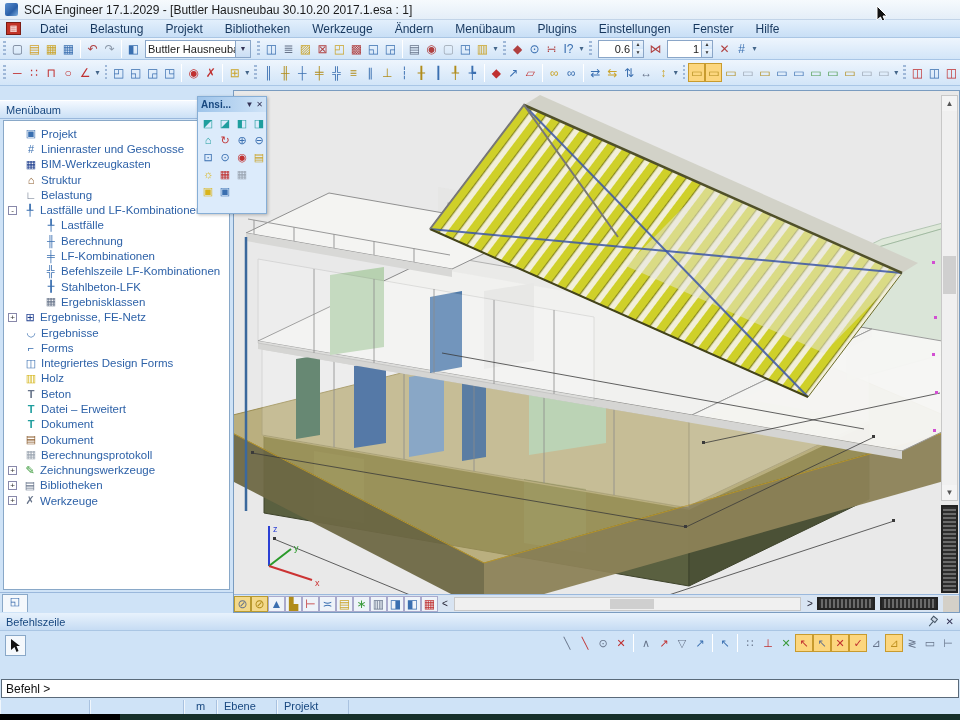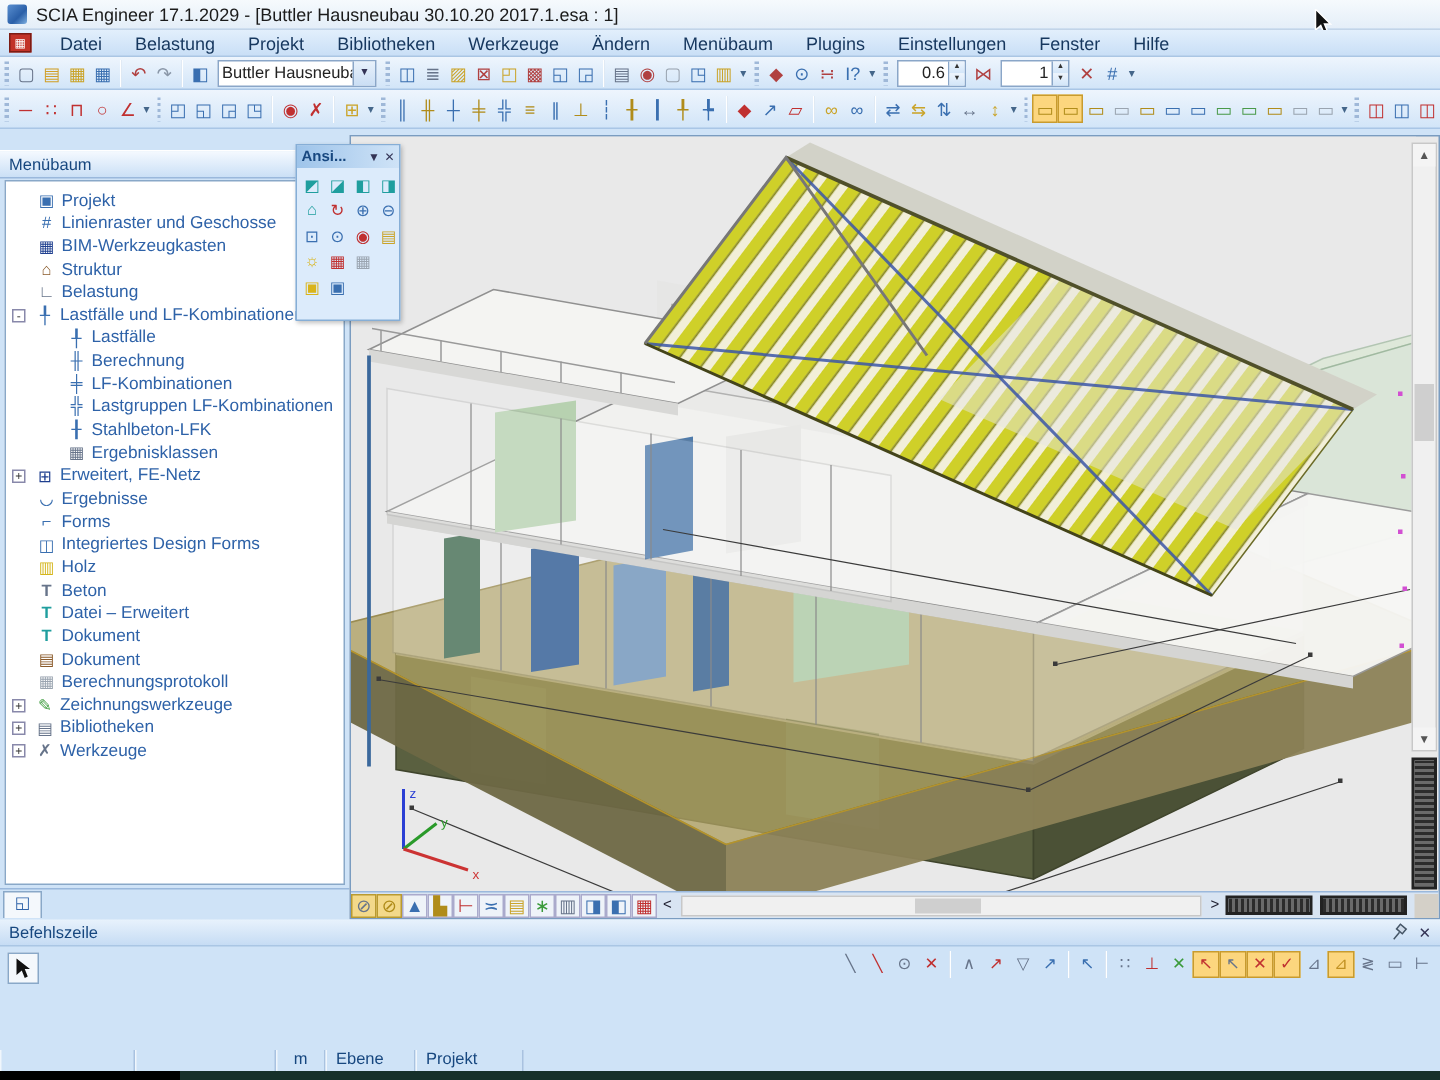--- a/index.html
+++ b/index.html
@@ -503,34 +503,34 @@
           <div class="tree-item lvl2">
             <span class="tico" style="color: rgb(58, 111, 176);">╫</span>
             <span class="tlbl">Berechnung</span>
           </div>
           <div class="tree-item lvl2">
             <span class="tico" style="color: rgb(58, 111, 176);">╪</span>
             <span class="tlbl">LF-Kombinationen</span>
           </div>
           <div class="tree-item lvl2">
             <span class="tico" style="color: rgb(58, 111, 176);">╬</span>
-            <span class="tlbl">Lastgruppen LF-Kombinationen</span>
+            <span class="tlbl">Befehlszeile LF-Kombinationen</span>
           </div>
           <div class="tree-item lvl2">
             <span class="tico" style="color: rgb(58, 111, 176);">╂</span>
             <span class="tlbl">Stahlbeton-LFK</span>
           </div>
           <div class="tree-item lvl2">
             <span class="tico" style="color: rgb(103, 116, 138);">▦</span>
             <span class="tlbl">Ergebnisklassen</span>
           </div>
           <div class="tree-item has-box">
             <span class="ebox">+</span>
             <span class="tico" style="color: rgb(31, 63, 143);">⊞</span>
-            <span class="tlbl">Erweitert, FE-Netz</span>
+            <span class="tlbl">Ergebnisse, FE-Netz</span>
           </div>
           <div class="tree-item">
             <span class="tico" style="color: rgb(58, 111, 176);">◡</span>
             <span class="tlbl">Ergebnisse</span>
           </div>
           <div class="tree-item">
             <span class="tico" style="color: rgb(58, 111, 176);">⌐</span>
             <span class="tlbl">Forms</span>
           </div>
           <div class="tree-item">
@@ -868,20 +868,21 @@
             <span class="g" style="color: rgb(103, 116, 138);">≷</span>
           </span>
           <span class="tbtn">
             <span class="g" style="color: rgb(103, 116, 138);">▭</span>
           </span>
           <span class="tbtn">
             <span class="g" style="color: rgb(103, 116, 138);">⊢</span>
           </span>
         </div>
     </div>
+    <div class="cmd-input">Befehl &gt;</div>
   </div>
 
   <div class="statusbar">
     <span class="scell sc1"></span>
     <span class="scell sc2"></span>
     <span class="scell sc3">m</span>
     <span class="scell sc4">Ebene XY</span>
     <span class="scell sc5">Projekt</span>
   </div>
   <div class="bottomstrip"></div>

